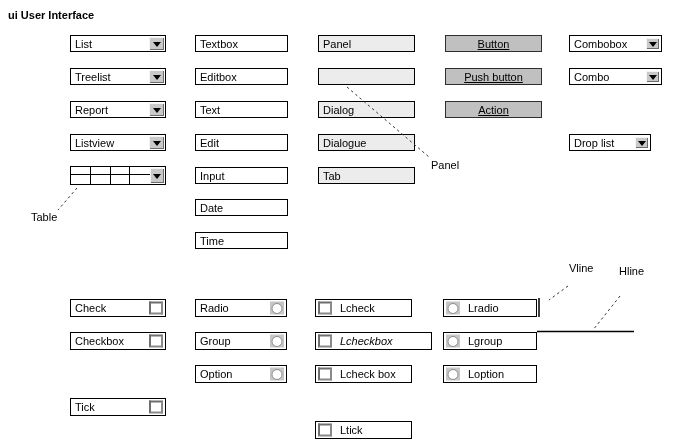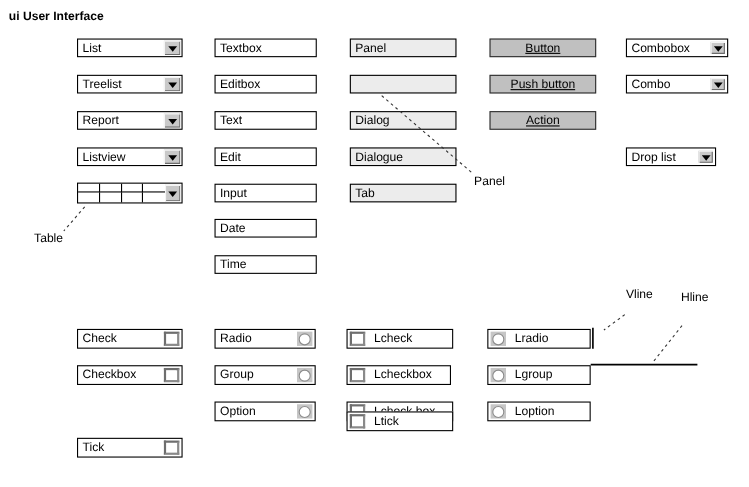--- a/index.html
+++ b/index.html
@@ -160,29 +160,29 @@
     </div>
   <div class="w row18" style="left:163px;top:365px;width:92px;">
     <span class="t">Option</span>
     <span class="radioc"></span>
     </div>
 
   <div class="w row18 left" style="left:283px;top:299px;width:97px;padding-left:20px;">
     <span class="checksq"></span>
     <span class="t">Lcheck</span>
     </div>
-  <div class="w row18 left" style="left:283px;top:332px;width:95px;">
+  <div class="w row18 left" style="left:283px;top:332px;width:117px;font-style:italic;">
     <span class="checksq"></span>
     <span class="t">Lcheckbox</span>
     </div>
   <div class="w row18 left" style="left:283px;top:365px;width:97px;">
     <span class="checksq"></span>
     <span class="t">Lcheck box</span>
     </div>
-  <div class="w row18 left" style="left:283px;top:374px;width:97px;">
+  <div class="w row18 left" style="left:283px;top:421px;width:97px;">
     <span class="checksq"></span>
     <span class="t">Ltick</span>
     </div>
 
   <div class="w row18 left" style="left:411px;top:299px;width:94px;">
     <span class="radioc"></span>
     <span class="t">Lradio</span>
     </div>
   <div class="w row18 left" style="left:411px;top:332px;width:94px;">
     <span class="radioc"></span>

